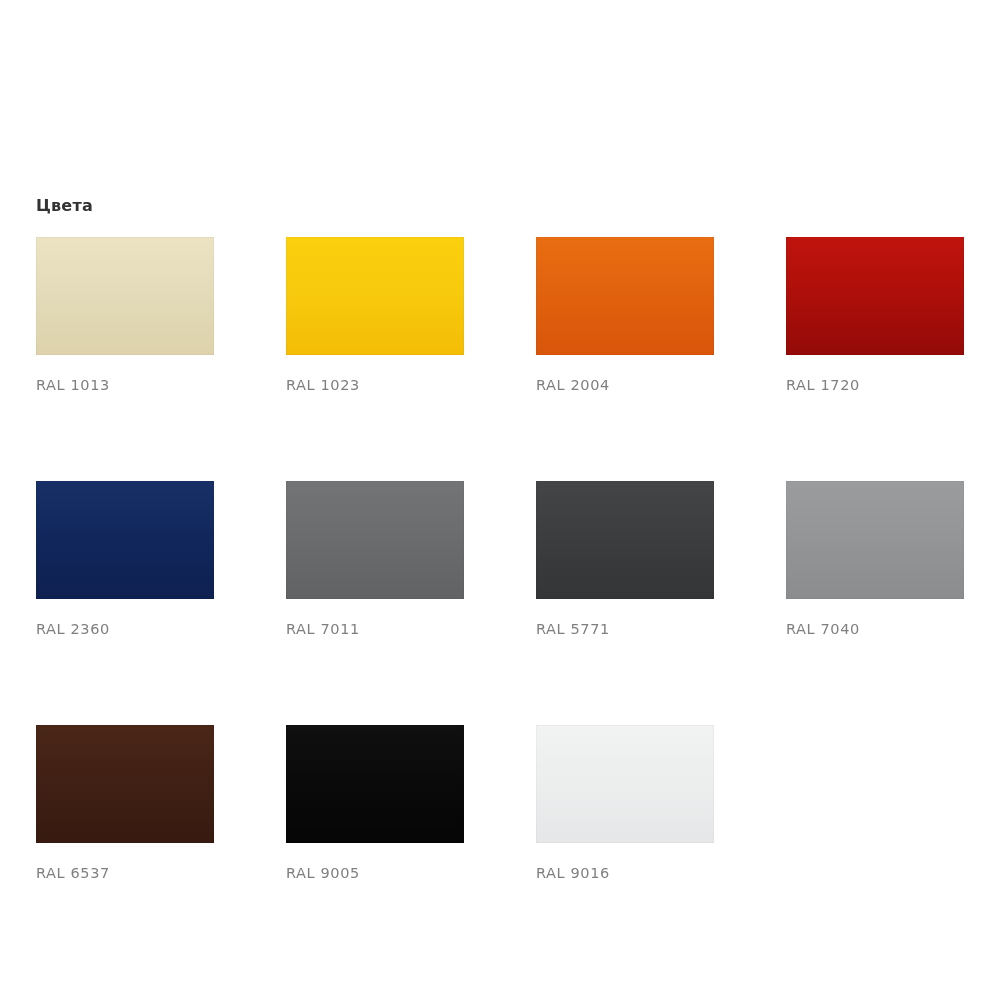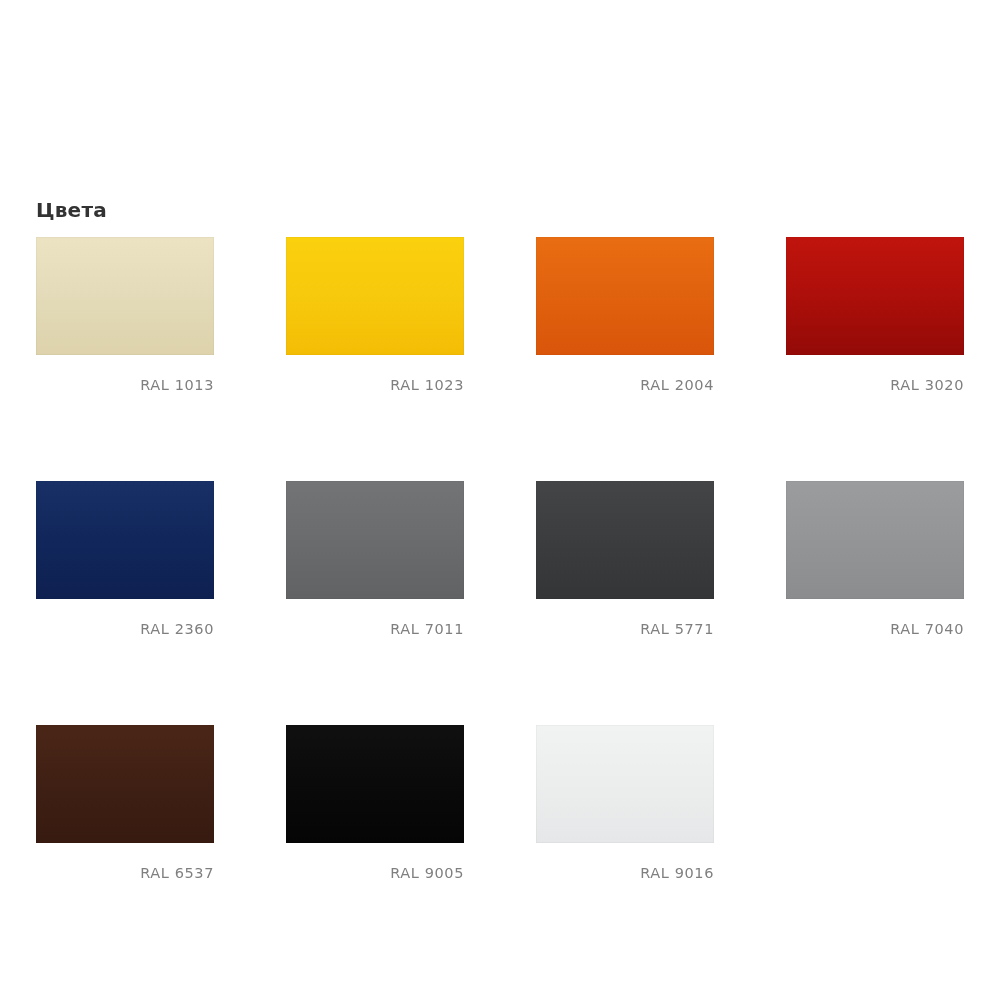--- a/index.html
+++ b/index.html
@@ -16,40 +16,39 @@
   .page {
     position: relative;
     width: 1000px;
     height: 1000px;
     box-sizing: border-box;
   }
   .section-title {
     position: absolute;
     left: 36px;
     top: 180px;
-    font-size: 20px;
+    font-size: 16px;
     font-weight: 600;
     color: #333333;
     letter-spacing: 0.2px;
     line-height: 26px;
     white-space: nowrap;
   }
   .swatch-grid {
     position: absolute;
     left: 36px;
     top: 237px;
     width: 928px;
     display: grid;
     grid-template-columns: repeat(4, 178px);
     grid-column-gap: 72px;
     grid-row-gap: 87px;
   }
   .swatch-cell {
     width: 178px;
-    text-align: right;
   }
   .swatch-chip {
     width: 178px;
     height: 118px;
     display: block;
     background-color: #cccccc;
     box-shadow: 0 0 0 0.5px rgba(0,0,0,0.06) inset;
   }
   .swatch-label {
     margin-top: 21px;
@@ -77,21 +76,21 @@
       <div class="swatch-cell">
         <div class="swatch-chip" style="background-color: rgb(247, 202, 13); background-image: linear-gradient(rgb(251, 208, 13) 0%, rgb(247, 202, 13) 48%, rgb(244, 189, 5) 100%);"></div>
         <div class="swatch-label">RAL 1023</div>
       </div>
       <div class="swatch-cell">
         <div class="swatch-chip" style="background-color: rgb(225, 98, 14); background-image: linear-gradient(rgb(233, 109, 18) 0%, rgb(225, 98, 14) 48%, rgb(217, 85, 10) 100%);"></div>
         <div class="swatch-label">RAL 2004</div>
       </div>
       <div class="swatch-cell">
         <div class="swatch-chip" style="background-color: rgb(174, 15, 10); background-image: linear-gradient(rgb(192, 20, 13) 0%, rgb(174, 15, 10) 48%, rgb(147, 10, 7) 100%);"></div>
-        <div class="swatch-label">RAL 3020</div>
+        <div class="swatch-label">RAL 1720</div>
       </div>
       <div class="swatch-cell">
         <div class="swatch-chip" style="background-color: rgb(17, 39, 92); background-image: linear-gradient(rgb(24, 48, 102) 0%, rgb(17, 39, 92) 48%, rgb(14, 32, 80) 100%);"></div>
         <div class="swatch-label">RAL 2360</div>
       </div>
       <div class="swatch-cell">
         <div class="swatch-chip" style="background-color: rgb(107, 108, 109); background-image: linear-gradient(rgb(115, 116, 118) 0%, rgb(107, 108, 109) 48%, rgb(97, 98, 99) 100%);"></div>
         <div class="swatch-label">RAL 7011</div>
       </div>
       <div class="swatch-cell">

